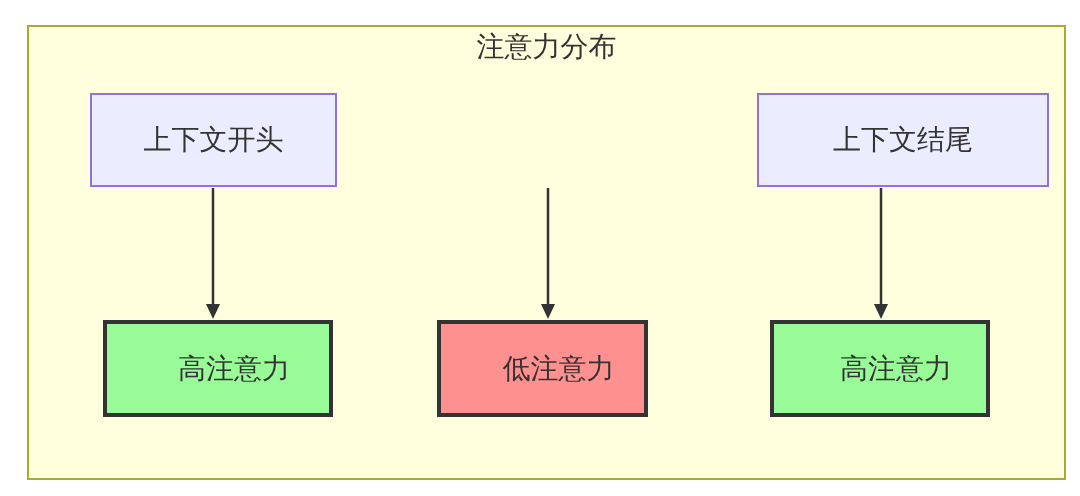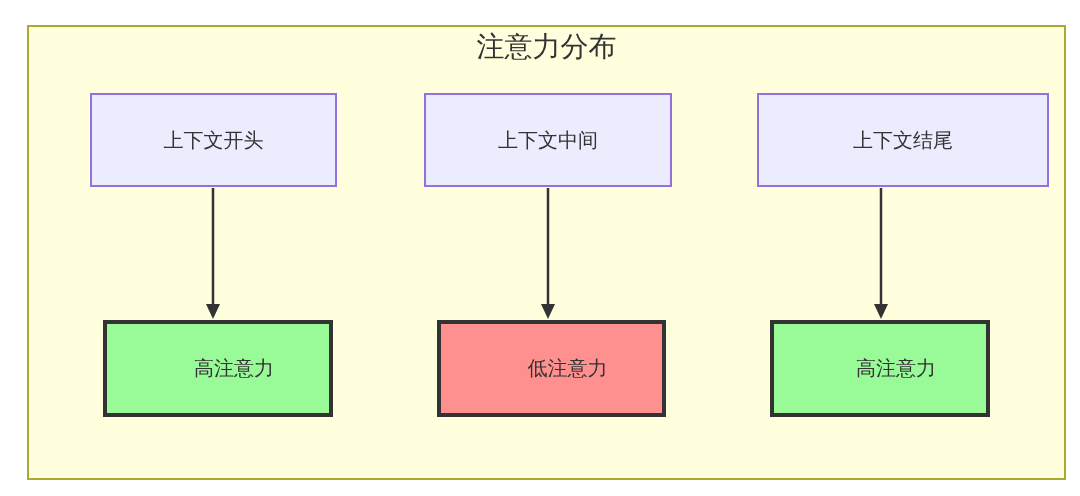--- a/index.html
+++ b/index.html
@@ -34,21 +34,21 @@
     font-size: 28px;
     line-height: 34px;
     color: var(--text-color, #333333);
   }
   .node {
     position: absolute;
     box-sizing: border-box;
     display: flex;
     align-items: center;
     justify-content: center;
-    font-size: 20px;
+    font-size: 28px;
     color: var(--text-color, #333333);
     text-align: center;
   }
   .node.context {
     top: 93px;
     height: 94px;
     background: var(--node-fill, #ececff);
     border: 2px solid var(--node-border, #9370db);
   }
   .node.result {
@@ -58,21 +58,21 @@
     padding-left: 32px;
   }
   .node.result.high { background: var(--high-fill, #98fb98); }
   .node.result.low  { background: var(--low-fill, #ff9090); }
 
   #ctx-start  { left: 90px;  width: 247px; }
   #ctx-middle { left: 424px; width: 248px; }
   #ctx-end    { left: 757px; width: 292px; }
 
   #res-left   { left: 103px; width: 230px; }
-  #res-middle { left: 437px; width: 229px; }
+  #res-middle { left: 437px; width: 211px; }
   #res-right  { left: 770px; width: 220px; }
 
   .arrows {
     position: absolute;
     left: 0;
     top: 0;
     width: 1080px;
     height: 496px;
     pointer-events: none;
   }
@@ -87,21 +87,20 @@
 </style>
 </head>
 <body>
 
 <div class="canvas">
   <div class="cluster">
     <div class="cluster-title">注意力分布</div>
   </div>
 
   <div class="node context" id="ctx-start">上下文开头</div>
-  <div class="node context" id="ctx-middle">上下文中间</div>
   <div class="node context" id="ctx-end">上下文结尾</div>
 
   <svg class="arrows" viewBox="0 0 1080 496">
     <g>
       <line x1="213" y1="188" x2="213" y2="306"></line>
       <polygon points="206,304 220,304 213,319"></polygon>
     </g>
     <g>
       <line x1="548" y1="188" x2="548" y2="306"></line>
       <polygon points="541,304 555,304 548,319"></polygon>

